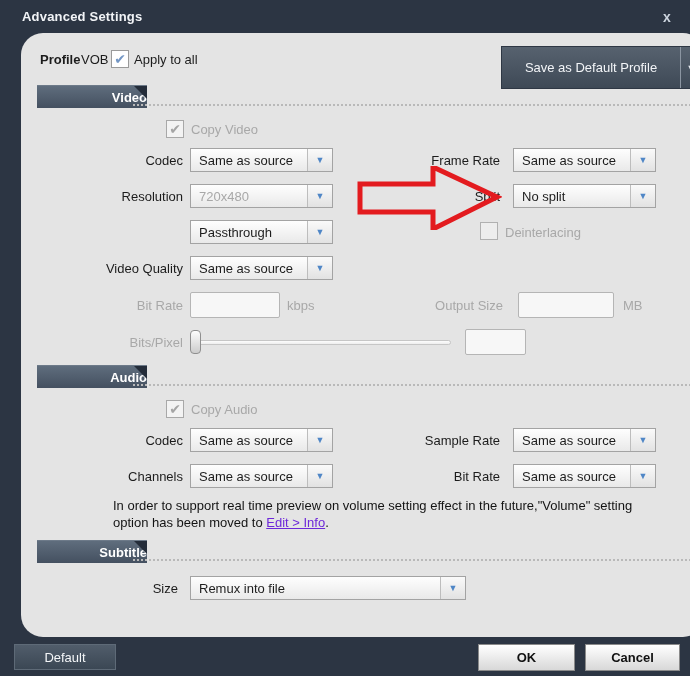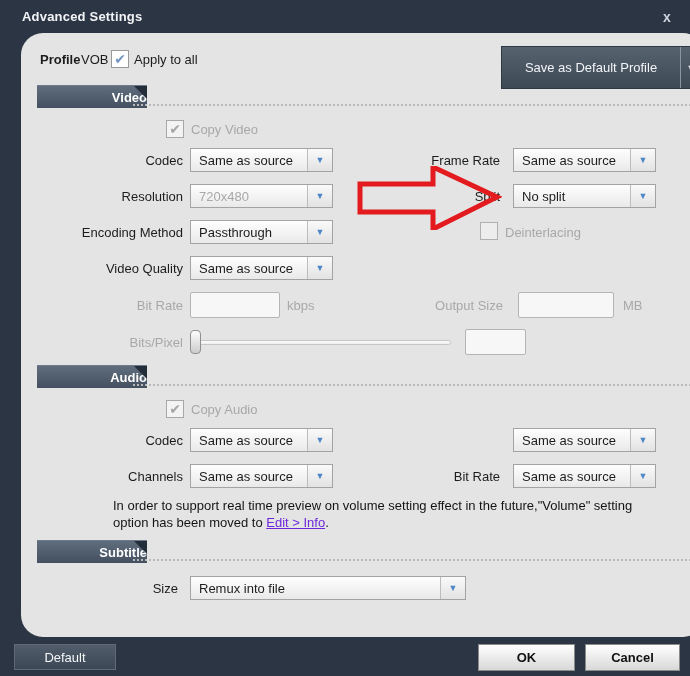--- a/index.html
+++ b/index.html
@@ -112,21 +112,20 @@
     <div class="dd disabled" style="left:169px;top:151px;width:143px;">
       <span class="dd-text">720x480</span>
       <span class="dd-arrow">▼</span>
     </div>
     <div class="lbl" style="left:337px;top:151px;width:142px;">Split</div>
     <div class="dd" style="left:492px;top:151px;width:143px;">
       <span class="dd-text">No split</span>
       <span class="dd-arrow">▼</span>
     </div>
 
-    <div class="lbl" style="left:20px;top:187px;width:142px;">Encoding Method</div>
     <div class="dd" style="left:169px;top:187px;width:143px;">
       <span class="dd-text">Passthrough</span>
       <span class="dd-arrow">▼</span>
     </div>
     <div class="cb empty" style="left:459px;top:189px;"></div>
     <div class="lbl left dis" style="left:484px;top:187px;">Deinterlacing</div>
 
     <div class="lbl" style="left:20px;top:223px;width:142px;">Video Quality</div>
     <div class="dd" style="left:169px;top:223px;width:143px;">
       <span class="dd-text">Same as source</span>
@@ -160,20 +159,21 @@
     <div class="cb gray" style="left:145px;top:367px;">
       <span>✔</span>
     </div>
     <div class="lbl left dis" style="left:170px;top:364px;">Copy Audio</div>
 
     <div class="lbl" style="left:20px;top:395px;width:142px;">Codec</div>
     <div class="dd" style="left:169px;top:395px;width:143px;">
       <span class="dd-text">Same as source</span>
       <span class="dd-arrow">▼</span>
     </div>
+    <div class="lbl" style="left:337px;top:395px;width:142px;">Sample Rate</div>
     <div class="dd" style="left:492px;top:395px;width:143px;">
       <span class="dd-text">Same as source</span>
       <span class="dd-arrow">▼</span>
     </div>
 
     <div class="lbl" style="left:20px;top:431px;width:142px;">Channels</div>
     <div class="dd" style="left:169px;top:431px;width:143px;">
       <span class="dd-text">Same as source</span>
       <span class="dd-arrow">▼</span>
     </div>

